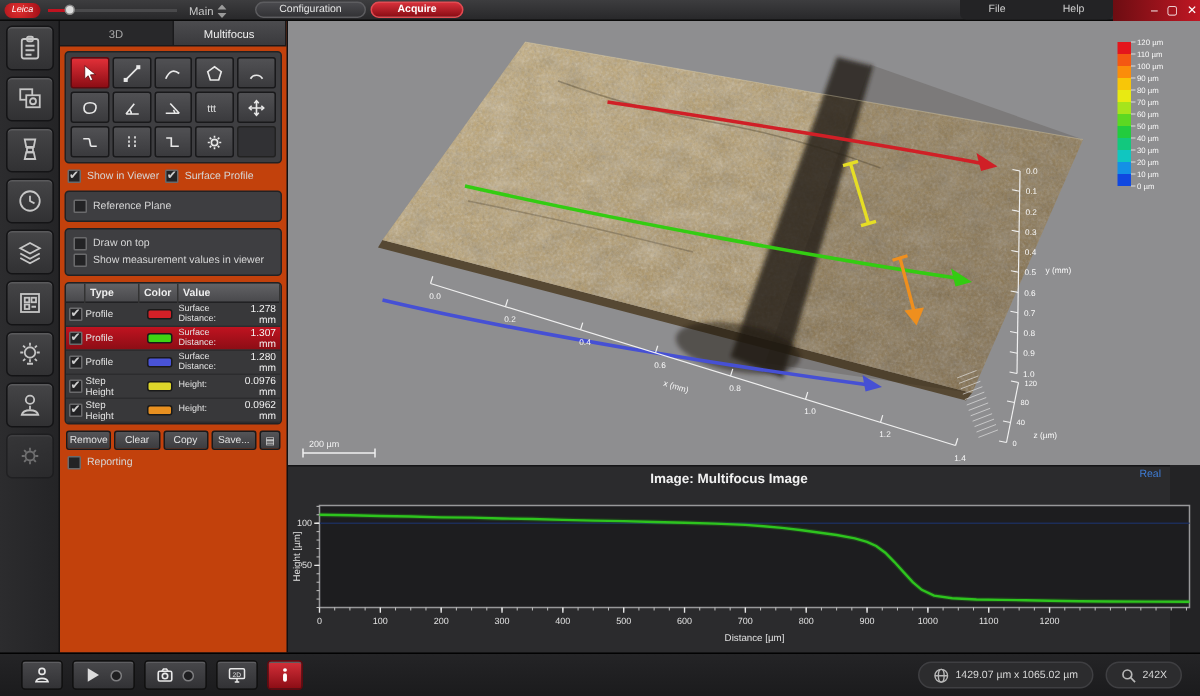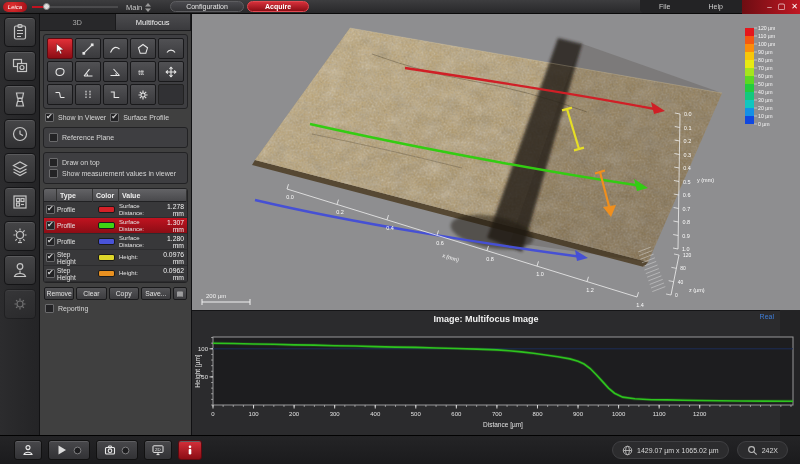--- a/index.html
+++ b/index.html
@@ -38,21 +38,21 @@
   .sidebar { position:absolute; left:0; top:14px; width:40px; bottom:29px;
              background:linear-gradient(90deg,#2c2c2e,#242426); border-right:1px solid #121214; }
   .side-btn { width:32px; height:30px; margin:3px auto 4px auto; border-radius:4px;
               background:linear-gradient(#454547,#313133); border:1px solid #141416;
               box-shadow:inset 0 1px 0 #5a5a5c; display:flex; align-items:center; justify-content:center; }
   .side-btn.dis { opacity:.45; }
   .side-btn svg { width:18px; height:18px; display:block; }
 
   
   .panel { position:absolute; left:40px; top:14px; width:152px; bottom:29px;
-           background:#404040; border-right:1px solid #101012; }
+           background:#c2410c; border-right:1px solid #101012; }
   .tabs { display:flex; height:17px; border-bottom:1px solid #1a1a1c; }
   .tab { flex:1; font-size:7.5px; color:#a8a8a8; display:flex; align-items:center; justify-content:center;
          background:#28282a; border-right:1px solid #1a1a1c; }
   .tab.active { background:linear-gradient(#4c4c4f,#3a3a3d); color:#f0f0f0; }
   .pbody { padding:3px 3px; }
   .group { background:#3e3e41; border:1px solid #222224; border-radius:3px; padding:3px; margin-bottom:4px; }
   .toolgrid { display:grid; grid-template-columns:repeat(5,1fr); gap:2px; }
   .tool-btn { height:21px; border-radius:2px; background:linear-gradient(#515154,#3a3a3d);
               border:1px solid #19191b; display:flex; align-items:center; justify-content:center; }
   .tool-btn.active { background:linear-gradient(#e23038,#8c0d15); border:1px solid #5f0a10; }

